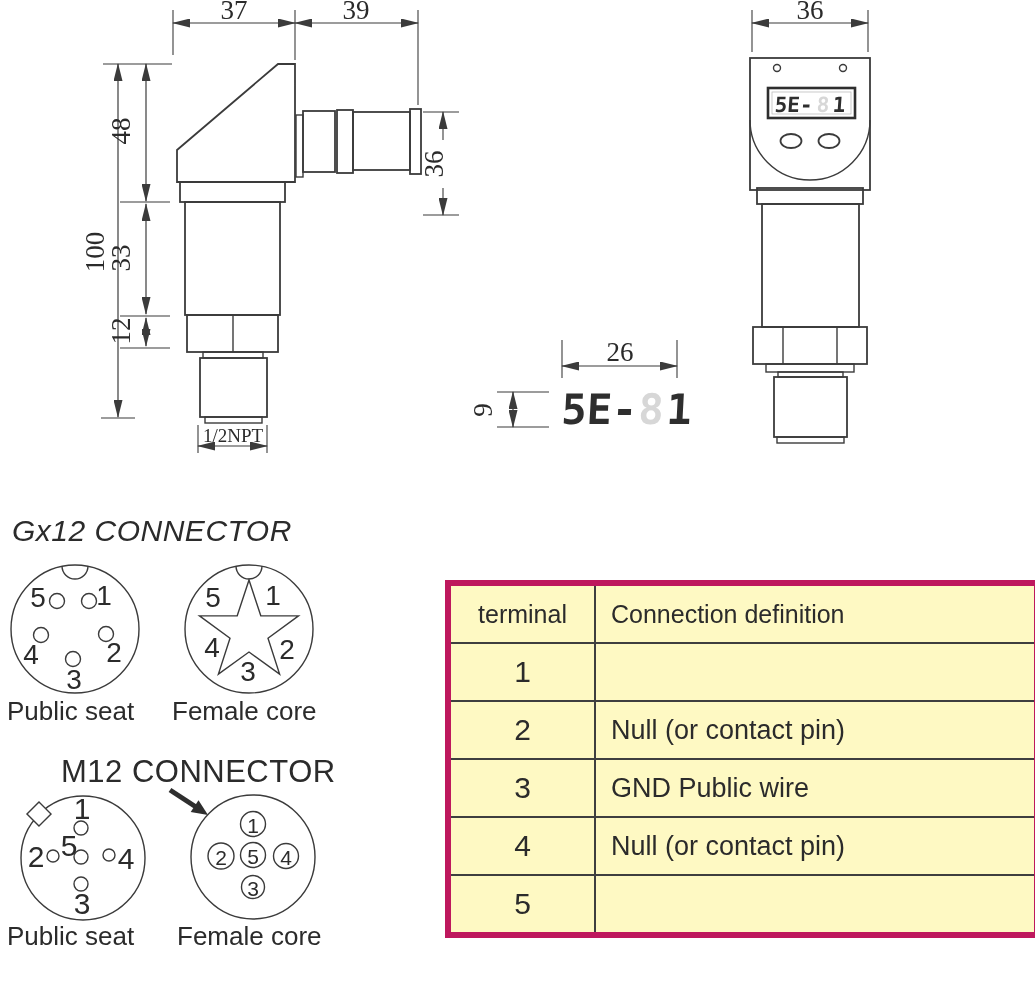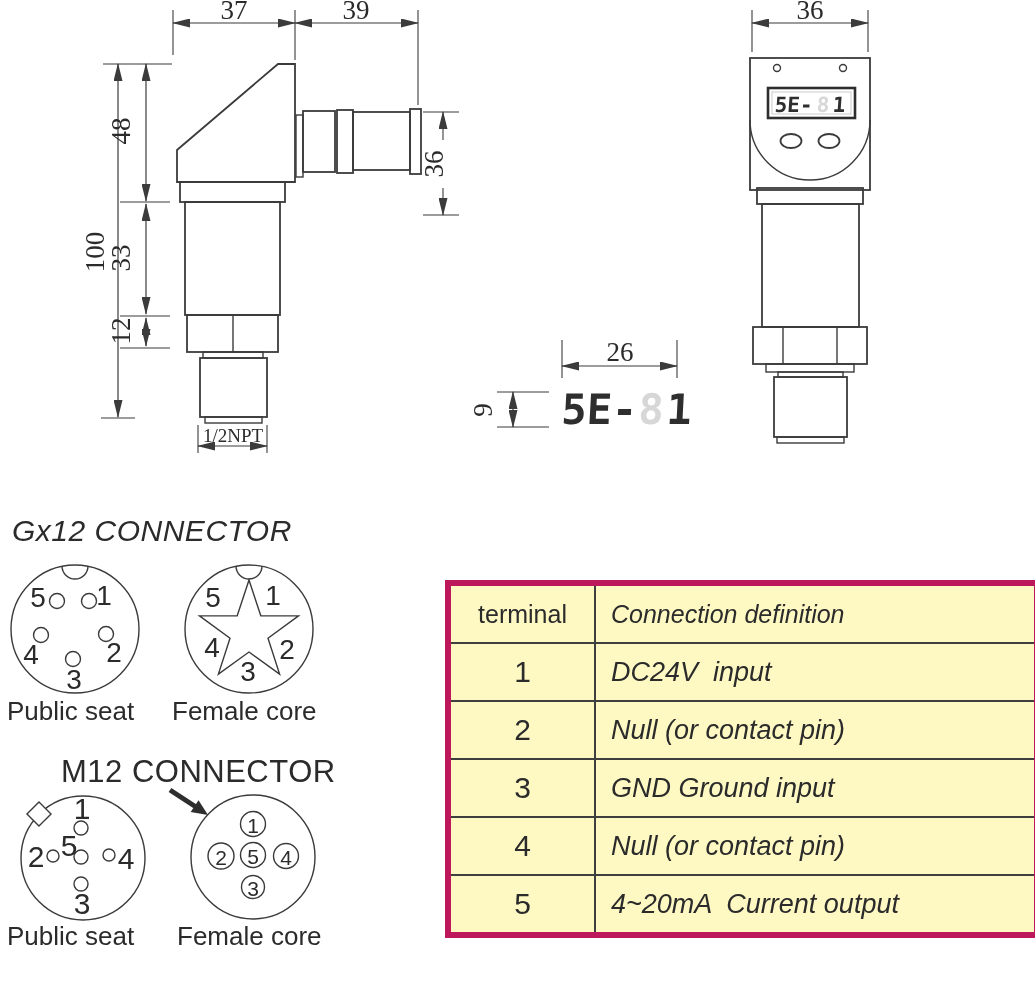--- a/index.html
+++ b/index.html
@@ -26,21 +26,21 @@
   .m12-fc     { left:177px; top:921px; font-size:26px; }
   .footer-lbl { left:2px;   top:960px; font-size:35px; }
 
   .conn-table { position:absolute; left:445px; top:580px; width:583px;
                 border:6px solid #be185d; background:#fef9c3; }
   .conn-row { display:grid; grid-template-columns:145px 1fr; height:56px; }
   .conn-row + .conn-row { border-top:2px solid #3f3f3f; }
   .cell-term { border-right:2px solid #3f3f3f; display:flex; align-items:center;
                justify-content:center; font-size:30px; }
   .cell-def  { display:flex; align-items:center; padding-left:15px; font-size:27px;
-               white-space:pre;font-style:italic; }
+               white-space:pre; }
   .conn-row.hdr .cell-term { font-size:25px; }
   .conn-row.hdr .cell-def  { font-size:25px; }
 </style>
 </head>
 <body>
 
 <div id="root">
 
 <svg width="1035" height="1004" viewBox="0 0 1035 1004">
   <defs>
@@ -222,33 +222,31 @@
 <div class="lbl m12-ps">Public seat</div>
 <div class="lbl m12-fc">Female core</div>
 
 <div class="conn-table">
   <div class="conn-row hdr">
     <div class="cell-term">terminal</div>
     <div class="cell-def">Connection definition</div>
   </div>
   <div class="conn-row">
     <div class="cell-term">1</div>
-    <div class="cell-def">DC24V  input</div>
   </div>
   <div class="conn-row">
     <div class="cell-term">2</div>
     <div class="cell-def">Null (or contact pin)</div>
   </div>
   <div class="conn-row">
     <div class="cell-term">3</div>
-    <div class="cell-def">GND Ground input</div>
+    <div class="cell-def">GND Public wire</div>
   </div>
   <div class="conn-row">
     <div class="cell-term">4</div>
     <div class="cell-def">Null (or contact pin)</div>
   </div>
   <div class="conn-row">
     <div class="cell-term">5</div>
-    <div class="cell-def">4~20mA  Current output</div>
   </div>
 </div>
 
 </div>
 
 </body></html>

